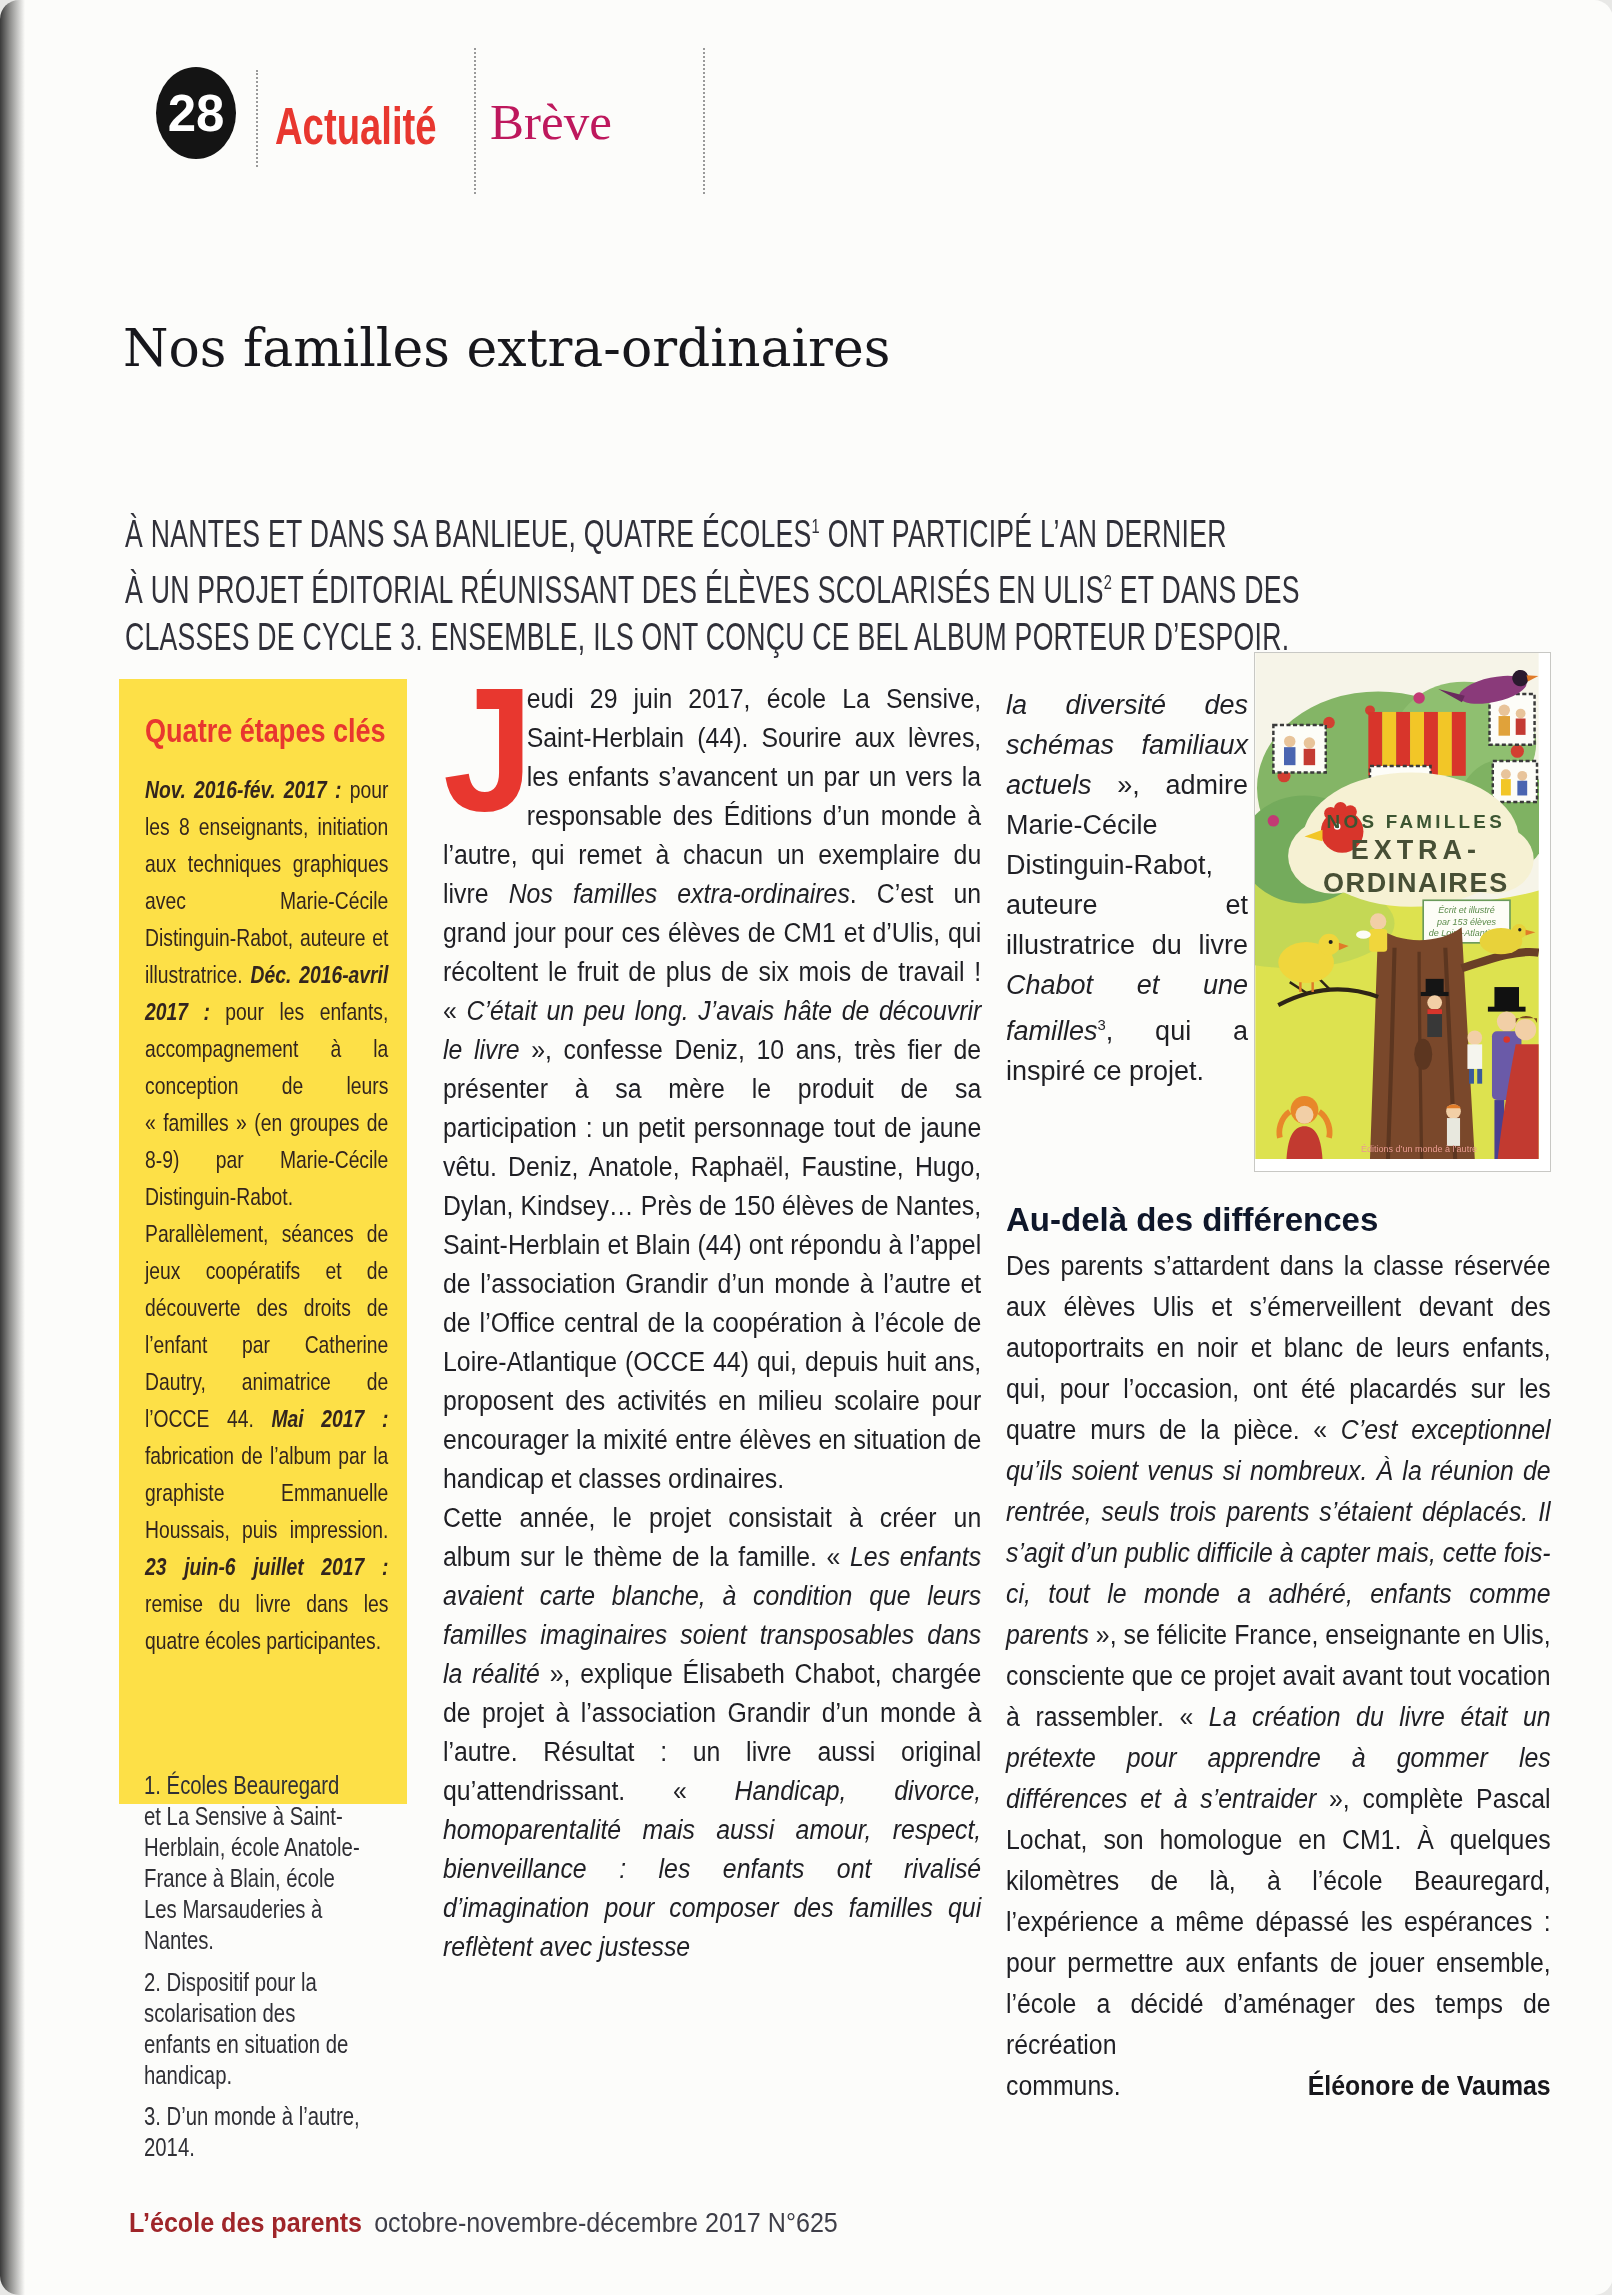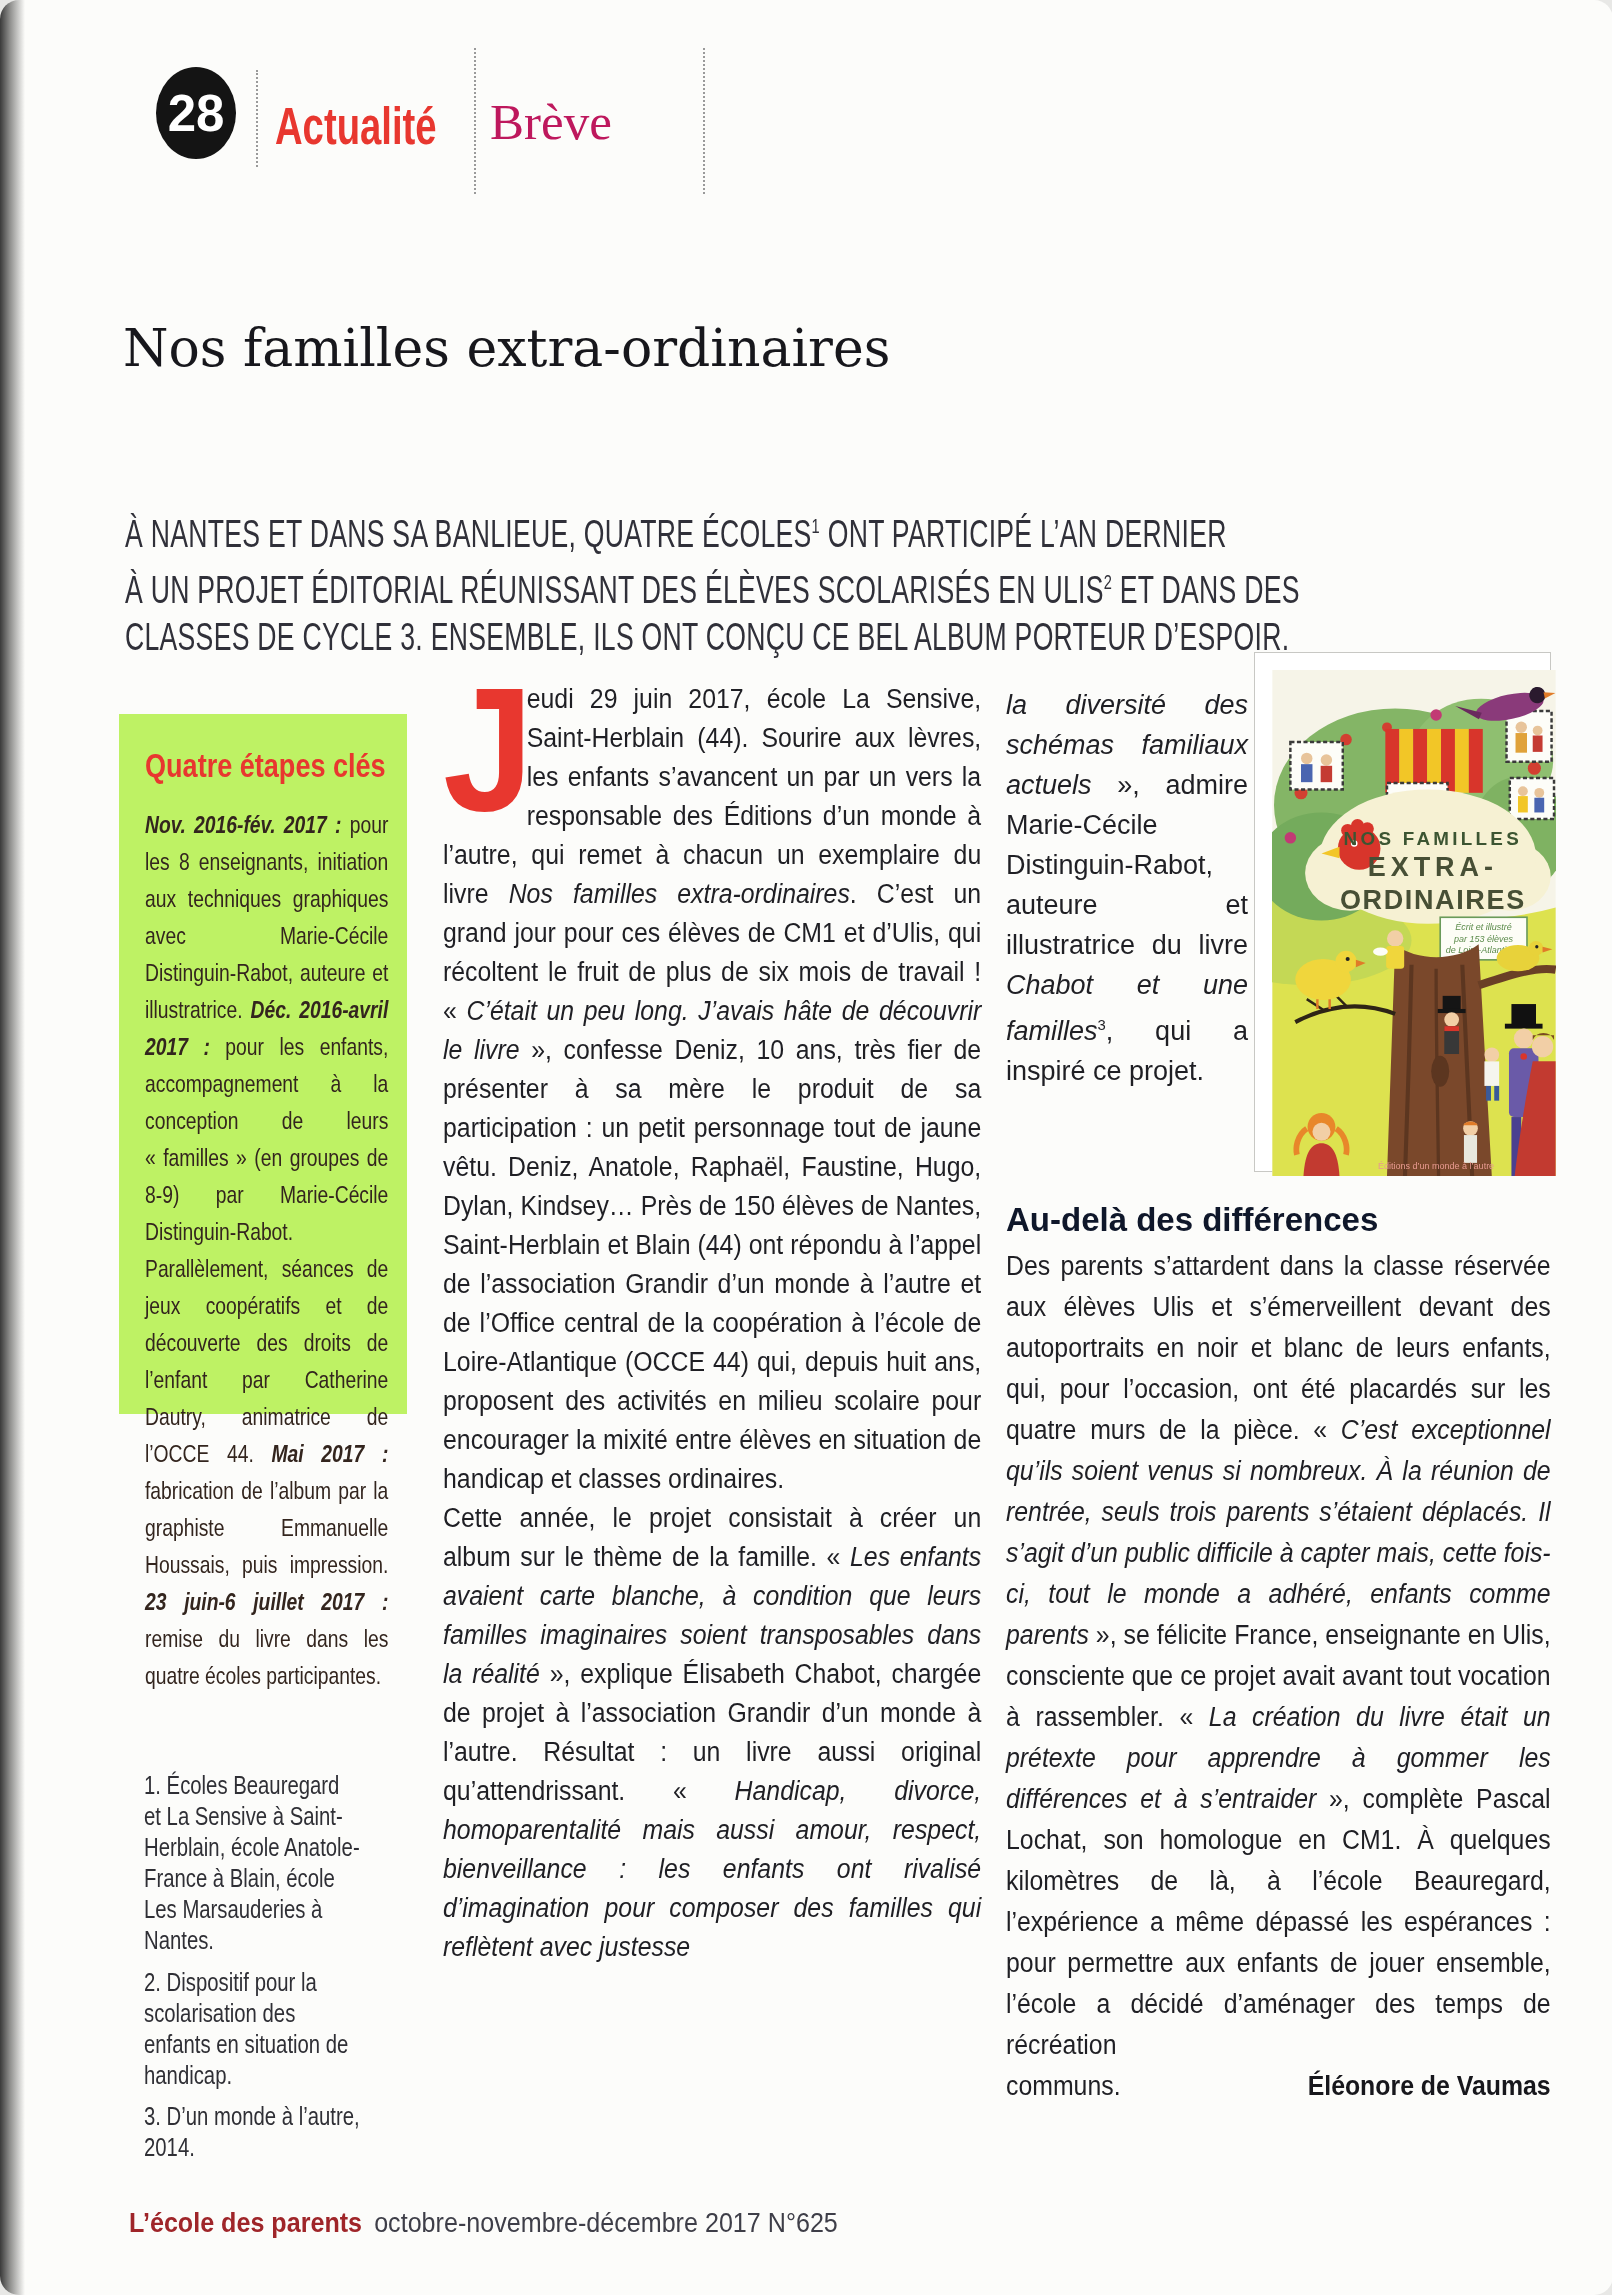--- a/index.html
+++ b/index.html
@@ -23,21 +23,21 @@
   .kicker{position:absolute;left:123px;top:318px;margin:0;font-size:52px;font-weight:400;
         font-family:"DejaVu Serif","Liberation Serif",serif;color:#17171c;white-space:nowrap;}
   .title{position:absolute;left:120px;top:382px;margin:0;font-size:64px;font-weight:800;
         letter-spacing:-1.6px;color:#141419;white-space:nowrap;}
   .standfirst{position:absolute;left:125px;top:502px;width:2008px;
         font-size:38px;line-height:48px;letter-spacing:0.4px;color:#303039;
         transform:scaleX(.70);transform-origin:left top;}
   .sf-line{white-space:nowrap;}
   .standfirst sup{font-size:55%;vertical-align:super;}
   
-  .sidebar{position:absolute;left:119px;top:714px;width:288px;height:700px;background:#bef264;}
+  .sidebar{position:absolute;left:119px;top:679px;width:288px;height:1125px;background:#fde047;}
   .sb-title{position:absolute;left:26px;top:33px;font-size:33px;font-weight:800;color:#e8372f;
         transform:scaleX(.82);transform-origin:left top;white-space:nowrap;}
   .sb-body{position:absolute;left:26px;top:92px;width:310px;font-size:24.6px;line-height:37px;
         text-align:justify;color:#33251e;transform:scaleX(.785);transform-origin:left top;}
   .rs-bi{font-weight:700;font-style:italic;}
   .rs-i{font-style:italic;}
   
   .footnotes{position:absolute;left:144px;top:1770px;width:270px;font-size:25.4px;line-height:31px;
         color:#2f2f35;transform:scaleX(.8);transform-origin:left top;}
   .footnotes p{margin:0 0 10.7px 0;}
@@ -50,21 +50,21 @@
         font-weight:700;color:#e8372f;margin:4.9px 13px 0 0;}
   .col-narrow{left:1006px;top:685px;width:242px;font-size:27px;line-height:40px;}
   .col-narrow sup,.col-mid sup,.col-right sup{font-size:55%;vertical-align:super;}
   .subhead{position:absolute;left:1006px;top:1201px;margin:0;font-size:33px;font-weight:800;color:#0f172a;white-space:nowrap;}
   .col-right{left:1006px;top:1246px;width:592px;font-size:27px;line-height:41px;
         transform:scaleX(.92);transform-origin:left top;}
   .lastline{display:flex;justify-content:space-between;align-items:baseline;}
   .byline{font-weight:800;color:#17171c;}
   
   .cover{position:absolute;left:1254px;top:652px;width:297px;height:520px;margin:0;
-        background:#fff;border:0.8px solid #c8c8c4;padding:17px;box-sizing:border-box;}
+        background:#fff;border:0.8px solid #c8c8c4;padding:0;box-sizing:border-box;}
   
   .footer{position:absolute;left:129px;top:2208px;font-size:27px;white-space:nowrap;
         transform:scaleX(.93);transform-origin:left top;}
   .mag{font-weight:800;color:#9f2529;}
   .issue{color:#3e3e48;margin-left:13px;}
 </style>
 </head>
 <body>
 
 <div class="page">

